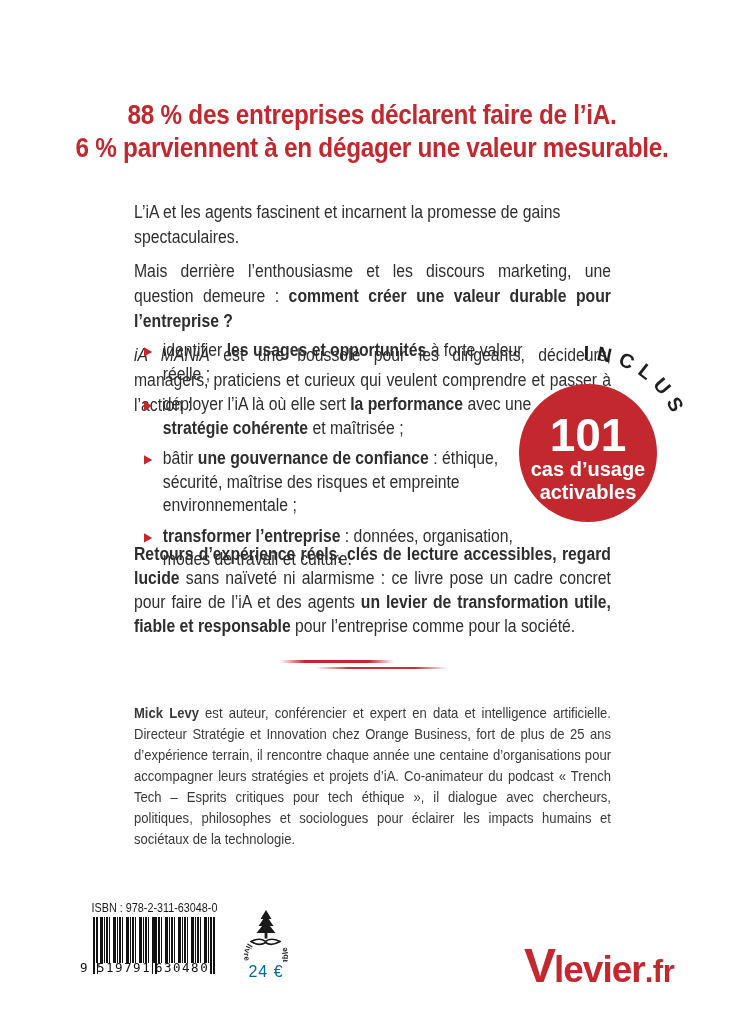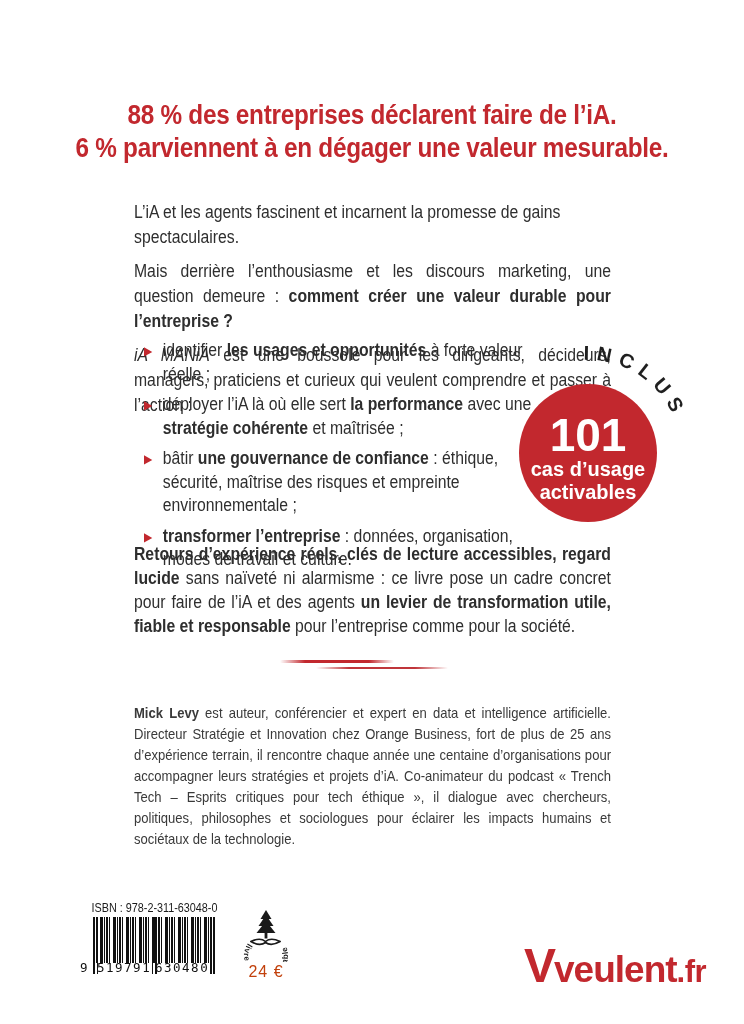--- a/index.html
+++ b/index.html
@@ -76,21 +76,21 @@
   .guard{position:absolute;top:0;width:1.6px;height:57px;background:#111;}
   .g1{left:0;} .g2{left:3.5px;} .g3{left:58.5px;} .g4{left:62px;} .g5{left:117px;} .g6{left:120.4px;}
   .bcdigits{position:absolute;top:43px;left:0;width:122px;height:16px;
     font-family:"DejaVu Sans Mono", monospace;font-size:12.5px;color:#111;}
   .bcdigits .d9{position:absolute;left:-13px;top:0;}
   .bcdigits .dg1{position:absolute;left:4px;width:54px;top:0;text-align:center;letter-spacing:1.5px;}
   .bcdigits .dg2{position:absolute;left:62px;width:54px;top:0;letter-spacing:1.5px;}
 
   .eco{position:absolute;left:234px;top:898px;width:64px;height:64px;}
   .price{position:absolute;left:236px;top:963px;width:60px;text-align:center;
-    font-size:16px;color:#c2410c;letter-spacing:1px;}
+    font-size:16px;color:#0369a1;letter-spacing:1px;}
 
   .logo{position:absolute;left:524px;top:938px;color:#c2282e;white-space:nowrap;
     display:flex;align-items:baseline;font-weight:bold;}
   .logo .v{font-size:48px;letter-spacing:-2px;}
   .logo .rest{font-size:37px;letter-spacing:-1px;}
   .logo .fr{font-size:31px;letter-spacing:-0.5px;}
 
   svg text{font-family:"Liberation Sans", sans-serif;}
 </style>
 </head>
@@ -183,17 +183,17 @@
         <path d="M 17 43.5 C 23 47 28 47 31.5 44.5"></path>
         <path d="M 31.5 44.5 C 35 47 40 47 46 43.5"></path>
       </g>
     </svg>
   </div>
 
   <div class="price">24 €</div>
 
   <div class="logo">
     <span class="v">V</span>
-      <span class="rest">veulent</span>
+      <span class="rest">levier</span>
       <span class="fr">.fr</span>
   </div>
 
 </div>
 
 </body></html>

